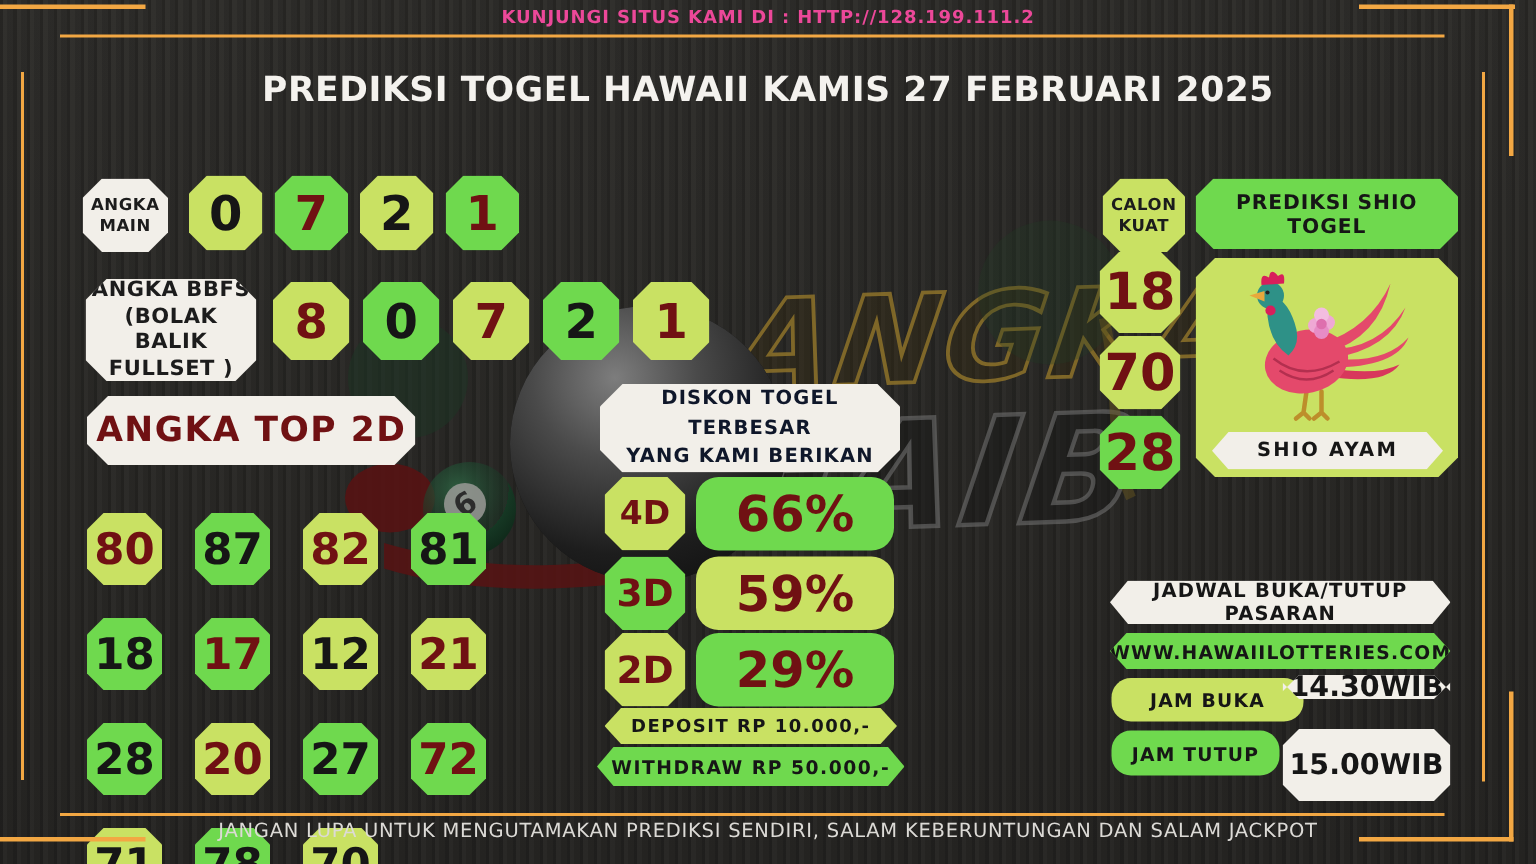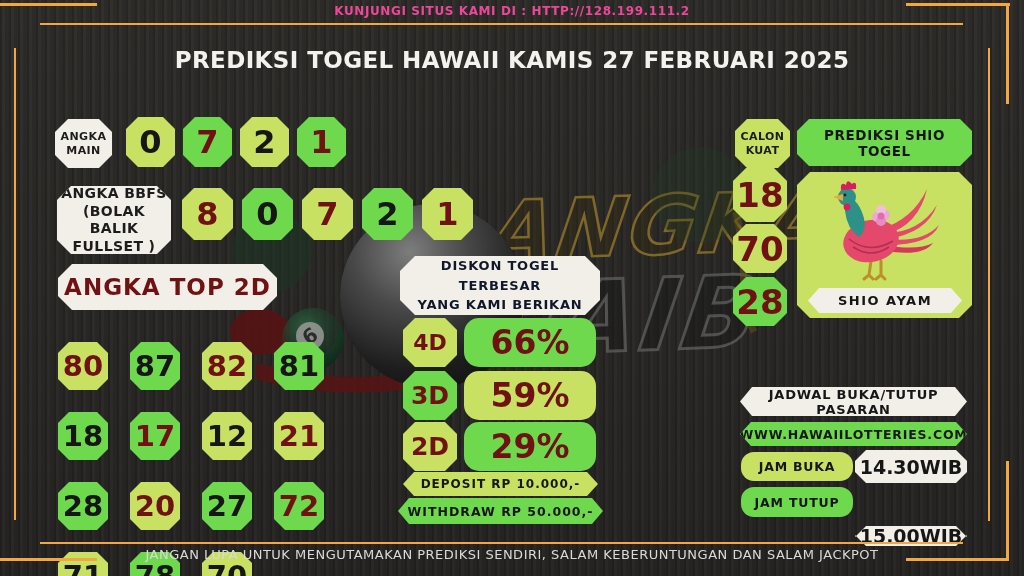--- a/index.html
+++ b/index.html
@@ -179,18 +179,18 @@
       <circle cx="62" cy="33" r="5" fill="#f3bde0"></circle>
         <circle cx="62" cy="44" r="5" fill="#e78cc6"></circle>
       <circle cx="62" cy="39" r="3.5" fill="#de6fae"></circle>
     </g>
   </svg>
   <div class="fc banner bg-white bold ink-black" style="position:absolute;left:11px;top:116px;width:154px;height:25px;--cut:11px;font-size:13px;letter-spacing:1.5px;">SHIO AYAM</div>
 </div>
 
 <div class="abs z2 fc banner bg-white bold ink-black" style="left:740px;top:387px;width:227px;height:29px;--cut:12px;font-size:13px;letter-spacing:.8px;">JADWAL BUKA/TUTUP PASARAN</div>
 <div class="abs z2 fc banner bg-green bold ink-black" style="left:740px;top:422px;width:227px;height:24px;--cut:11px;font-size:12.5px;letter-spacing:.8px;text-align:center;">WWW.HAWAIILOTTERIES.COM</div>
-<div class="abs z2 fc bg-light bold ink-black" style="left:741px;top:452px;width:112px;height:29px;border-radius:13px;font-size:12.5px;letter-spacing:.8px;">JAM BUKA</div>
-<div class="abs z2 fc oct bg-white bold ink-black" style="left:855px;top:450px;width:112px;height:33px;--cut:11px;font-size:19px;">14.30WIB</div>
+<div class="abs z2 fc bg-light bold ink-black" style="left:741px;top:452px;width:128px;height:29px;border-radius:13px;font-size:12.5px;letter-spacing:.8px;">JAM BUKA</div>
+<div class="abs z2 fc oct bg-white bold ink-black" style="left:855px;top:450px;width:112px;height:16px;--cut:11px;font-size:19px;">14.30WIB</div>
 <div class="abs z2 fc bg-green bold ink-black" style="left:741px;top:487px;width:112px;height:30px;border-radius:13px;font-size:12.5px;letter-spacing:.8px;">JAM TUTUP</div>
-<div class="abs z2 fc oct bg-white bold ink-black" style="left:855px;top:486px;width:112px;height:20px;--cut:11px;font-size:19px;margin-top:40px;">15.00WIB</div>
+<div class="abs z2 fc oct bg-white bold ink-black" style="left:855px;top:486px;width:112px;height:48px;--cut:11px;font-size:19px;">15.00WIB</div>
 
 <div class="abs z2" style="left:0;right:0;top:547px;text-align:center;font-size:13px;letter-spacing:.5px;color:#dcdad6;">JANGAN LUPA UNTUK MENGUTAMAKAN PREDIKSI SENDIRI, SALAM KEBERUNTUNGAN DAN SALAM JACKPOT</div>
 
 </body></html>

